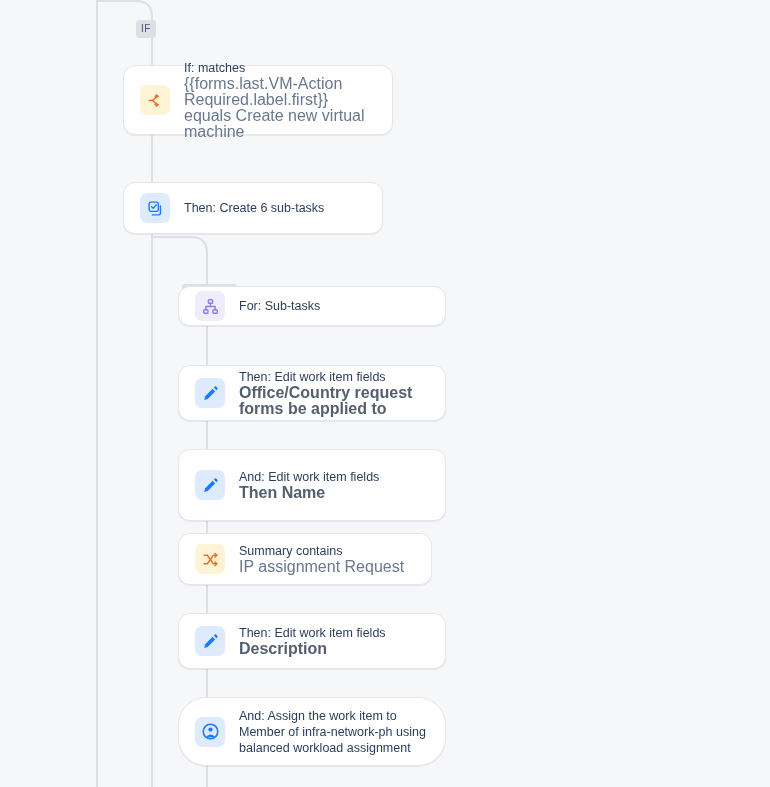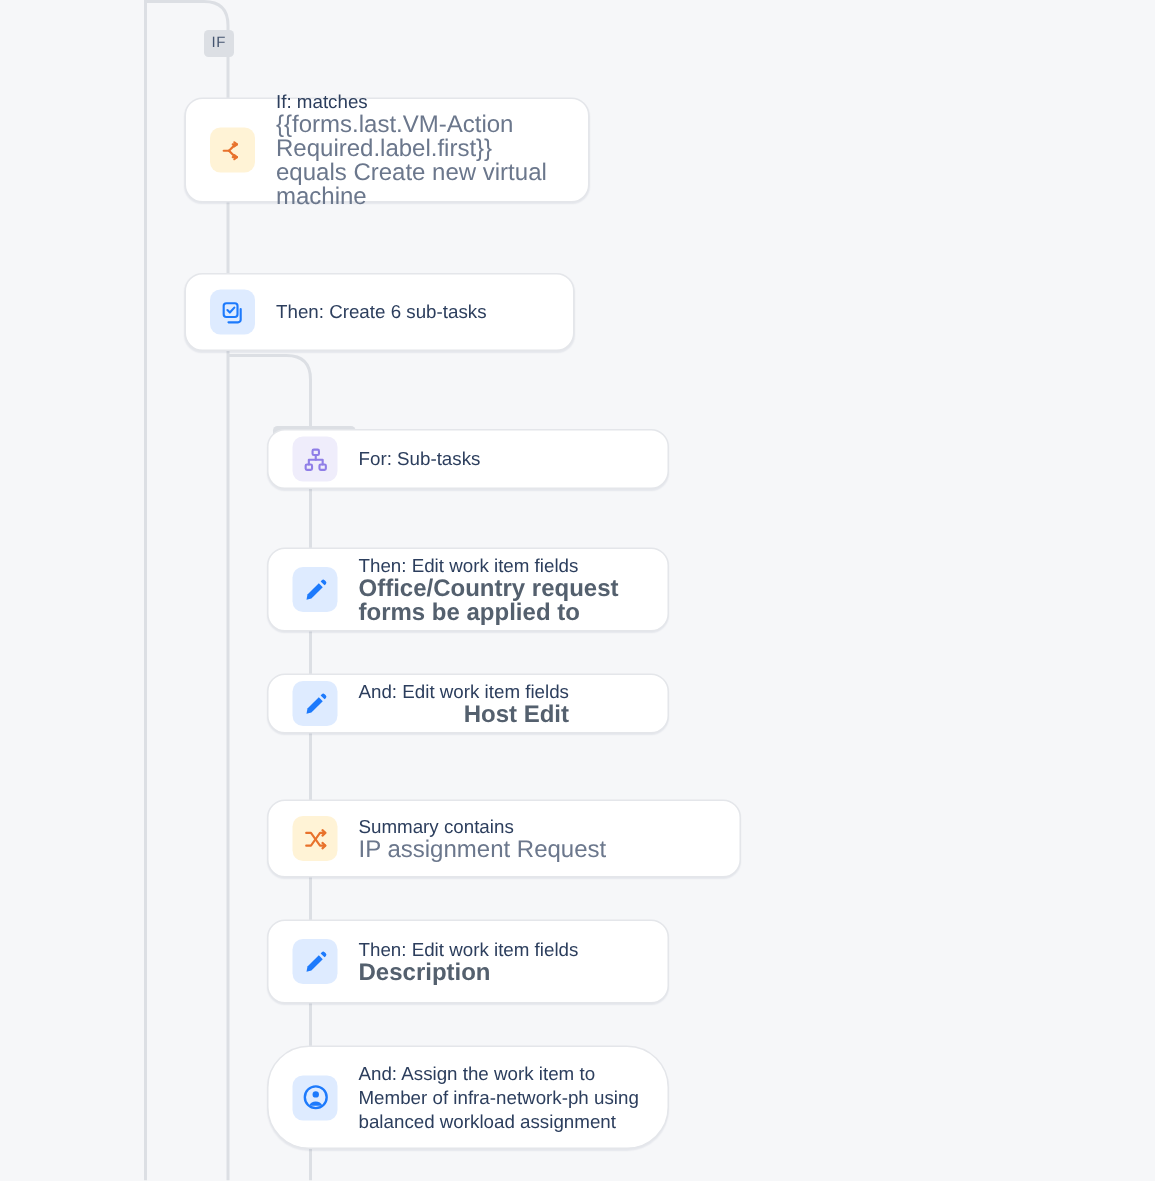--- a/index.html
+++ b/index.html
@@ -172,34 +172,34 @@
         <path d="M4.2 16.1 L14.9 5.4 L18.6 9.1 L7.9 19.8 L3.3 21 Z"></path>
         <path d="M16.6 3.7 L20.3 7.4 L21.4 6.3 A1.9 1.9 0 0 0 21.4 3.6 L20.4 2.6 A1.9 1.9 0 0 0 17.7 2.6 Z"></path>
       </svg>
     </span>
     <span class="node-text">
       <span class="node-title">Then: Edit work item fields</span>
       <span class="node-sub bold">Office/Country request forms be applied to</span>
     </span>
   </div>
 
-  <div class="node-card" style="left:178px; top:449px; width:268px; height:40px;text-align:right;">
+  <div class="node-card" style="left:178px; top:449px; width:268px; height:72px;">
     <span class="node-icon blue">
       <svg width="17" height="17" viewBox="0 0 24 24" fill="#1D7AFC" stroke="none">
         <path d="M4.2 16.1 L14.9 5.4 L18.6 9.1 L7.9 19.8 L3.3 21 Z"></path>
         <path d="M16.6 3.7 L20.3 7.4 L21.4 6.3 A1.9 1.9 0 0 0 21.4 3.6 L20.4 2.6 A1.9 1.9 0 0 0 17.7 2.6 Z"></path>
       </svg>
     </span>
     <span class="node-text">
       <span class="node-title">And: Edit work item fields</span>
-      <span class="node-sub bold">Host Edit</span>
-    </span>
-  </div>
-
-  <div class="node-card" style="left:178px; top:533px; width:316px; height:52px;">
+      <span class="node-sub bold">Then Name</span>
+    </span>
+  </div>
+
+  <div class="node-card" style="left:178px; top:533px; width:254px; height:52px;">
     <span class="node-icon yellow">
       <svg width="17" height="17" viewBox="0 0 24 24" fill="none" stroke="#E8722C" stroke-width="2" stroke-linecap="round" stroke-linejoin="round">
         <path d="M3 6 H7.5 L16 18 H21"></path>
         <path d="M3 18 H7.5 L16 6 H21"></path>
         <path d="M18.3 3.4 L21 6 L18.3 8.6"></path>
         <path d="M18.3 15.4 L21 18 L18.3 20.6"></path>
       </svg>
     </span>
     <span class="node-text">
       <span class="node-title">Summary contains</span>

